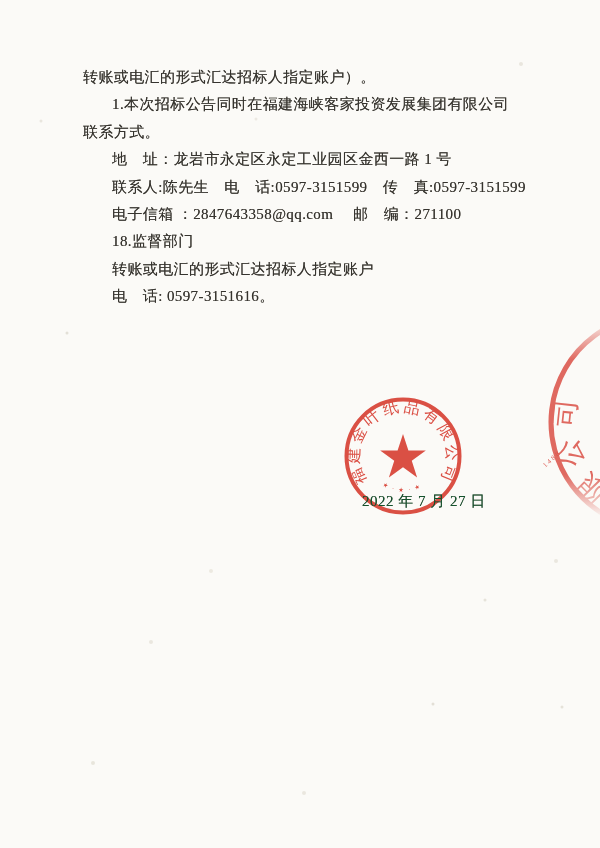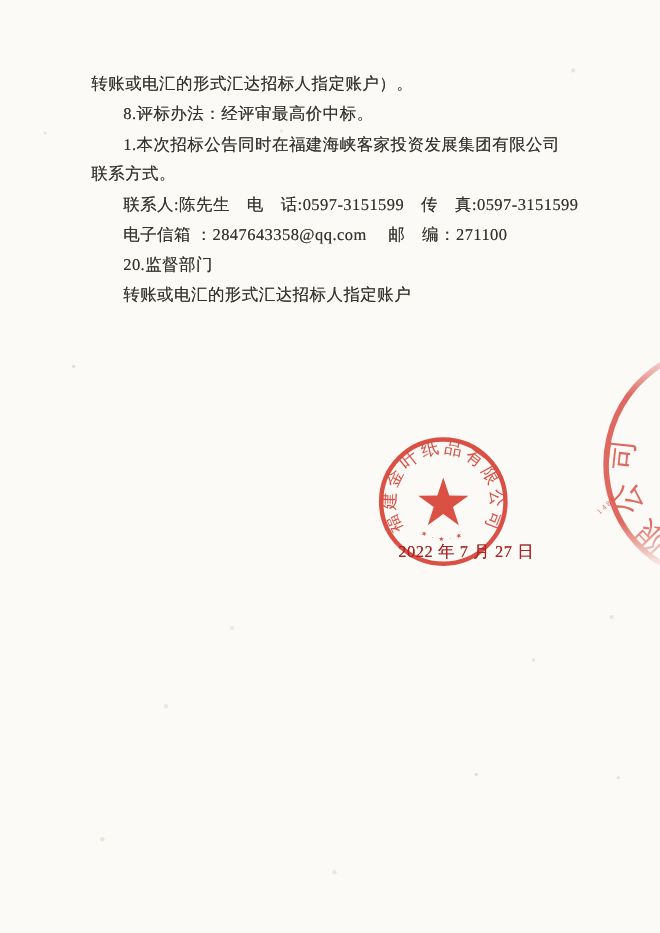--- a/index.html
+++ b/index.html
@@ -44,21 +44,21 @@
     letter-spacing: 0.4px;
     text-shadow: 0 0 0.5px rgba(70,64,56,.75);
   }
   .line { white-space: nowrap; }
   .line.ind { padding-left: 29px; }
   .line.hang { margin-left: -9px; }
   .date-line {
     position: absolute;
     left: 362px; top: 492px;
     font-size: 15px;
-    color: #b91c1c;
+    color: #14532d;
     letter-spacing: 0.5px;
     white-space: nowrap;
     z-index: 3;
     text-shadow: 0 0 0.5px rgba(70,64,56,.75);
   }
   .seal-main {
     position: absolute;
     left: 328px; top: 381px;
     z-index: 2;
     mix-blend-mode: multiply;
@@ -88,27 +88,28 @@
 </style>
 </head>
 <body>
 
 <div class="page">
 
   <div class="speckles"></div>
 
   <div class="doc-text">
     <div class="line">转账或电汇的形式汇达招标人指定账户）。</div>
-    <div class="line ind">8.评标办法：经评审最高价中标。</div>
     <div class="line ind">1.本次招标公告同时在福建海峡客家投资发展集团有限公司</div>
     <div class="line">联系方式。</div>
+    <div class="line ind">地　址：龙岩市永定区永定工业园区金西一路 1 号</div>
     <div class="line ind">联系人:陈先生　电　话:0597-3151599　传　真:0597-3151599</div>
     <div class="line ind">电子信箱 ：2847643358@qq.com　 邮　编：271100</div>
-    <div class="line ind">20.监督部门</div>
+    <div class="line ind">18.监督部门</div>
     <div class="line ind">转账或电汇的形式汇达招标人指定账户</div>
+    <div class="line ind">电　话: 0597-3151616。</div>
   </div>
 
   <div class="date-line">2022 年 7 月 27 日</div>
 
   <svg class="seal-main" width="150" height="150" viewBox="0 0 150 150" aria-hidden="true">
     <g>
       <circle cx="75" cy="75" r="56.5" fill="none" stroke="#dc4338" stroke-width="4"></circle>
       <path id="sealArcTop" d="M 38.96,100.24 A 44,44 0 1 1 111.04,100.24" fill="none"></path>
       <text font-size="16" fill="#dc4338" letter-spacing="1">
         <textPath href="#sealArcTop" textLength="190" lengthAdjust="spacing">福建金叶纸品有限公司</textPath>

